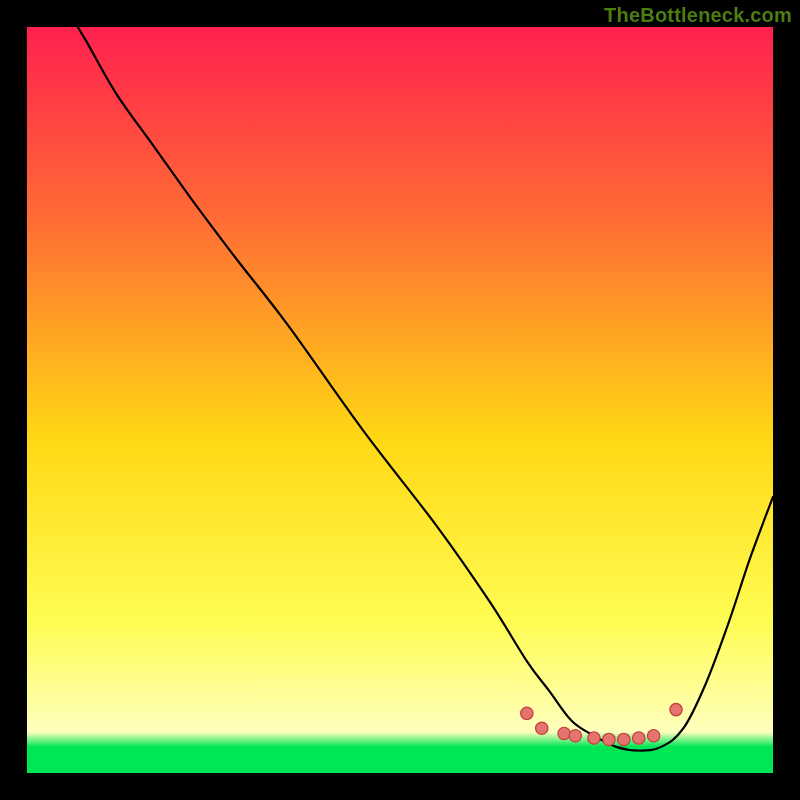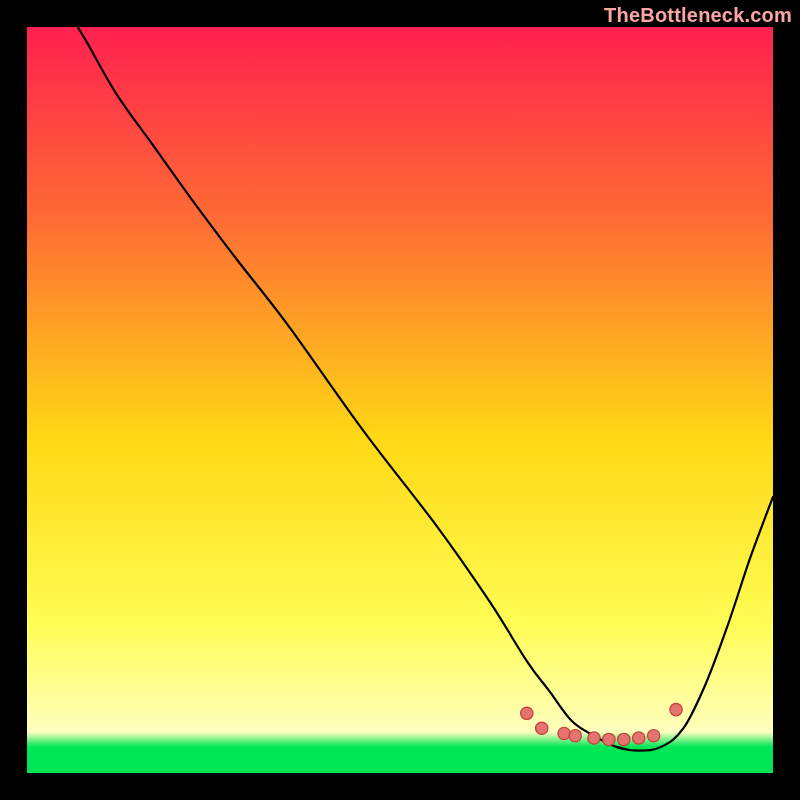--- a/index.html
+++ b/index.html
@@ -14,21 +14,21 @@
   .stage {
     position: relative;
     width: 800px;
     height: 800px;
     background: #000000;
   }
   .watermark {
     position: absolute;
     top: 4px;
     right: 8px;
-    color: #fca5a5;
+    color: #4d7c0f;
     font-size: 20px;
     font-weight: 600;
     letter-spacing: 0.2px;
     z-index: 5;
   }
   .plot {
     position: absolute;
     left: 27px;
     top: 27px;
     width: 746px;

